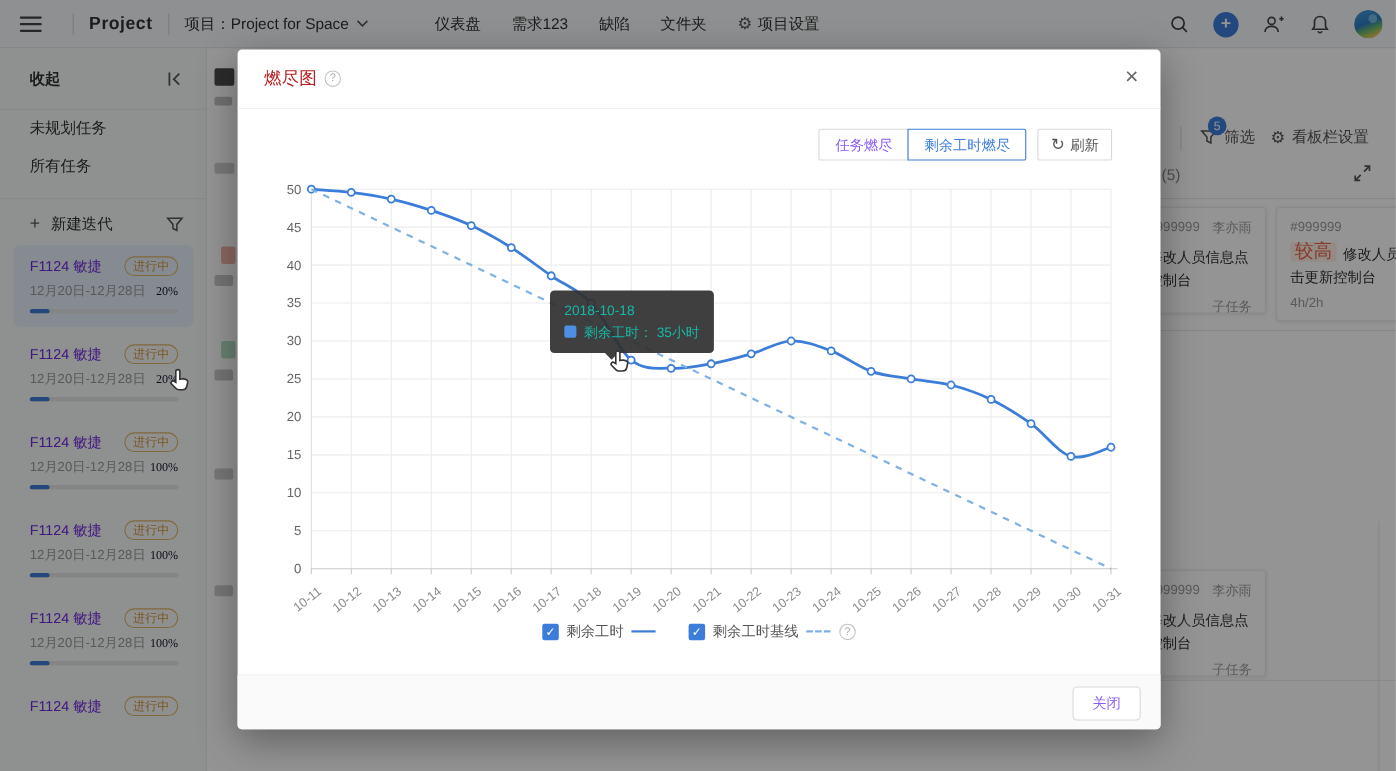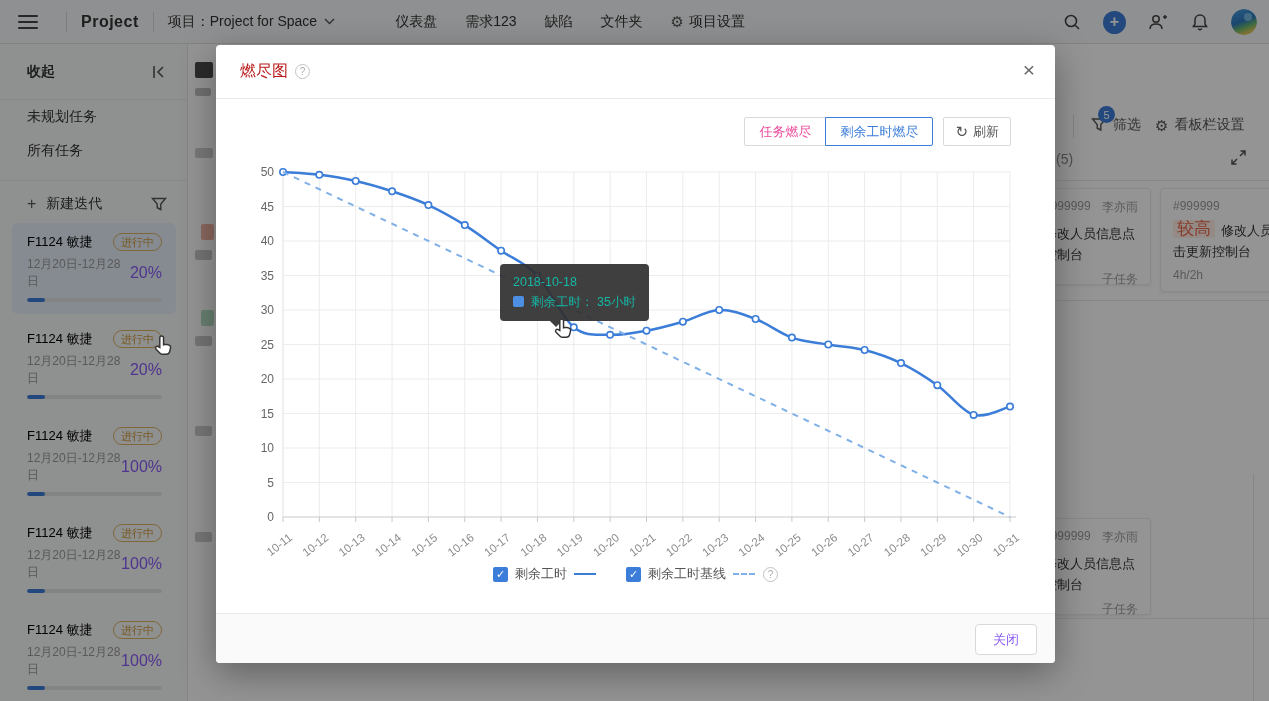--- a/index.html
+++ b/index.html
@@ -35,25 +35,25 @@
   .sb-head-label{font-size:14px;color:#333;font-weight:bold;}
   .sb-link{padding:8px 27px;font-size:14px;color:#333;cursor:pointer;}
   .sb-link:first-of-type{margin-top:12px;}
   .sb-sep{height:1px;background:#ececec;margin:12px 0 0 0;}
   .sb-new{display:flex;align-items:center;justify-content:space-between;padding:14px 20px 10px 27px;}
   .sb-new-left{display:flex;align-items:center;gap:10px;font-size:14px;color:#333;cursor:pointer;}
   .plus-glyph{font-size:16px;color:#555;line-height:1;}
   .sprint-card{width:164px;margin:0 0 6px 12px;padding:10px 14px 12px 15px;border-radius:6px;cursor:pointer;}
   .sprint-card.selected{background:#e7f0fb;}
   .sprint-top{display:flex;align-items:center;justify-content:space-between;}
-  .sprint-name{font-size:13px;color:#000000;}
+  .sprint-name{font-size:13px;color:#6d28d9;}
   .sprint-status{font-size:11px;color:#cf9a3d;border:1px solid #ddb264;border-radius:9px;padding:0 7px;line-height:16px;}
   .sprint-mid{display:flex;align-items:center;justify-content:space-between;margin-top:5px;}
   .sprint-dates{font-size:12px;color:#999;}
-  .sprint-pct{font-size:16px;color:#8b5cf6;}
+  .sprint-pct{font-size:11px;color:#0f172a;font-family:Liberation Serif, serif;}
   .sprint-bar{height:4px;background:#e4e4e4;border-radius:2px;margin-top:8px;overflow:hidden;}
   .sprint-bar i{display:block;height:4px;width:18px;background:#3b7dd8;border-radius:2px;}
 
   
   .main{position:absolute;left:188px;top:44px;width:1081px;height:657px;background:#fff;overflow:hidden;z-index:1;}
   .frag{position:absolute;border-radius:2px;}
   .board-toolbar-divider{position:absolute;left:885px;top:71px;width:1px;height:22px;background:#dedede;}
   .tool-btn{position:absolute;display:flex;align-items:center;gap:6px;font-size:14px;color:#555;cursor:pointer;}
   .filter-btn{left:903px;top:72px;}
   .settings-btn{left:967px;top:72px;}
@@ -74,21 +74,21 @@
   
   .overlay{position:absolute;left:0;top:0;width:1269px;height:701px;background:rgba(0,0,0,.42);z-index:50;}
   .modal{position:absolute;left:216px;top:45px;width:839px;height:618px;background:#fff;border-radius:4px;
     box-shadow:0 10px 36px rgba(0,0,0,.35);z-index:100;}
   .modal-head{height:54px;border-bottom:1px solid #ebebeb;display:flex;align-items:center;padding:0 24px;}
   .modal-title{font-size:16px;font-weight:normal;color:#b91c1c;}
   .help-circle{width:15px;height:15px;border:1px solid #c3c3c3;border-radius:50%;color:#aaa;font-size:10px;
     display:inline-flex;align-items:center;justify-content:center;margin-left:7px;cursor:pointer;}
   .modal-close{position:absolute;right:20px;top:14px;font-size:21px;color:#666;cursor:pointer;line-height:1;}
   .chart-tabs{position:absolute;top:72px;right:44px;display:flex;align-items:center;}
-  .seg-btn{height:29px;padding:0 14px;background:#fff;border:1px solid #d9d9d9;font-size:13px;color:#ec4899;
+  .seg-btn{height:29px;padding:0 14px;background:#fff;border:1px solid #d9d9d9;font-size:13px;color:#8b5cf6;
     display:flex;align-items:center;cursor:pointer;margin-left:31px;}
   .seg-btn.first{border-radius:2px 0 0 2px;}
   .seg-btn.active{border-color:#3b7dd8;color:#3b7dd8;margin-left:-1px;border-radius:0 2px 2px 0;z-index:2;}
   .refresh-btn{height:29px;margin-left:10px;padding:0 11px;background:#fff;border:1px solid #d9d9d9;border-radius:2px;
     font-size:13px;color:#555;display:flex;align-items:center;gap:5px;cursor:pointer;}
   .refresh-glyph{font-size:15px;color:#555;line-height:1;}
   #burndown-svg{position:absolute;left:30px;top:110px;pointer-events:none;}
   .tooltip{position:absolute;left:284px;top:219px;background:rgba(48,48,48,.93);border-radius:4px;
     padding:8px 13px 9px 13px;color:#14b8a6;font-size:12.5px;line-height:20px;z-index:5;white-space:nowrap;}
   .tooltip::after{content:"";position:absolute;left:50px;bottom:-6px;border-left:6px solid transparent;

